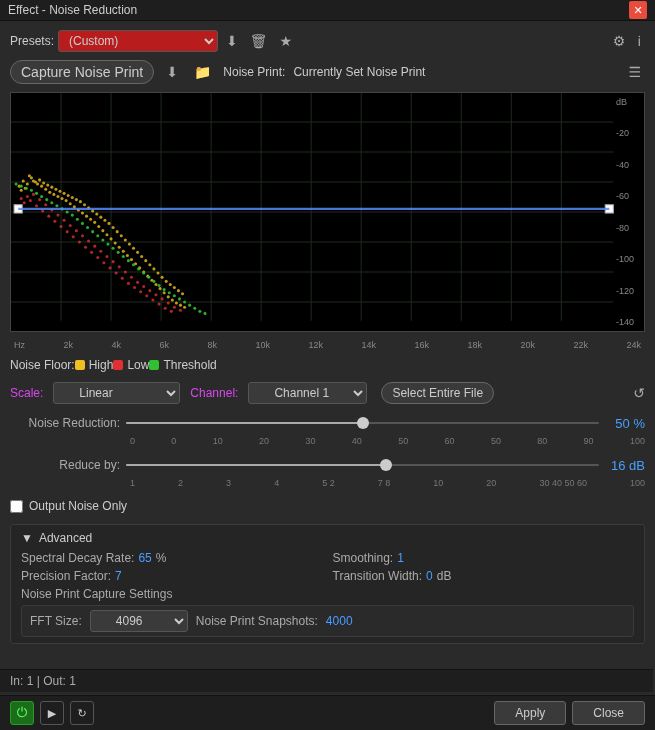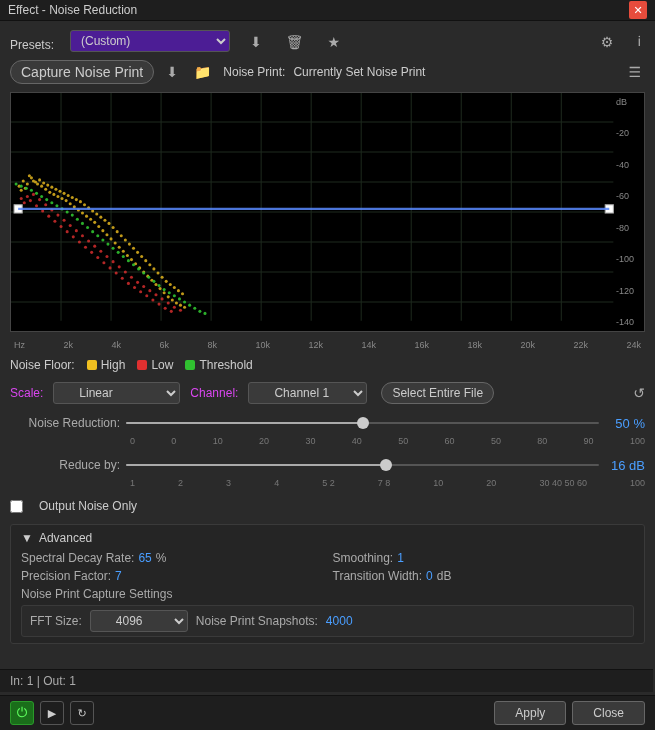--- a/index.html
+++ b/index.html
@@ -37,26 +37,26 @@
     
     #main {
       padding: 8px 10px;
       display: flex;
       flex-direction: column;
       gap: 6px;
     }
     
     #presets-row {
       display: flex;
-      align-items: flex-end;
-      gap: 16px;
+      align-items: center;
+      gap: 4px;
       margin-bottom: 2px;
     }
     #presets-select {
-      background: #4c1d95;
+      background: #b91c1c;
       border: 1px solid #555;
       color: #ccc;
       padding: 2px 6px;
       border-radius: 3px;
       width: 160px;
       font-size: 12px;
       height: 22px;
     }
     .icon-btn {
       background: none;
@@ -113,21 +113,20 @@
       justify-content: space-between;
       padding: 2px 4px 0 4px;
       font-size: 9px;
       color: #888;
     }
 
     
     #legend-row {
       display: flex;
       align-items: center;
-      gap: 12px;
       margin: 2px 0;
       font-size: 12px;
     }
     .legend-item { display: flex; align-items: center; gap: 4px; }
     .legend-dot { width: 10px; height: 10px; border-radius: 2px; }
     .legend-yellow { background: #f0c020; }
     .legend-red { background: #e03030; }
     .legend-green { background: #30c030; }
 
     
@@ -207,21 +206,21 @@
       font-size: 9px;
       color: #777;
       margin-top: 1px;
     }
     .slider-value { color: #4a9eff; min-width: 40px; text-align: right; font-size: 13px; }
 
     
     #checkbox-row {
       display: flex;
       align-items: center;
-      gap: 16px;
+      gap: 6px;
       margin: 3px 0;
     }
     #output-noise-cb { cursor: pointer; }
 
     
     #advanced-section {
       border: 1px solid #3a3a3a;
       border-radius: 3px;
       padding: 6px 10px;
       background: #252525;

